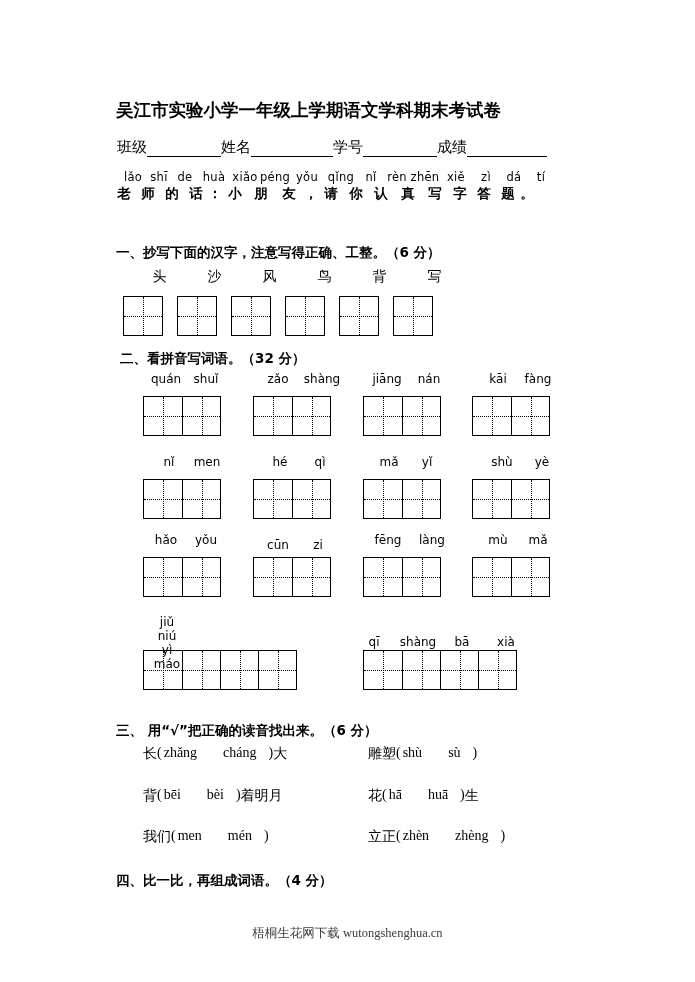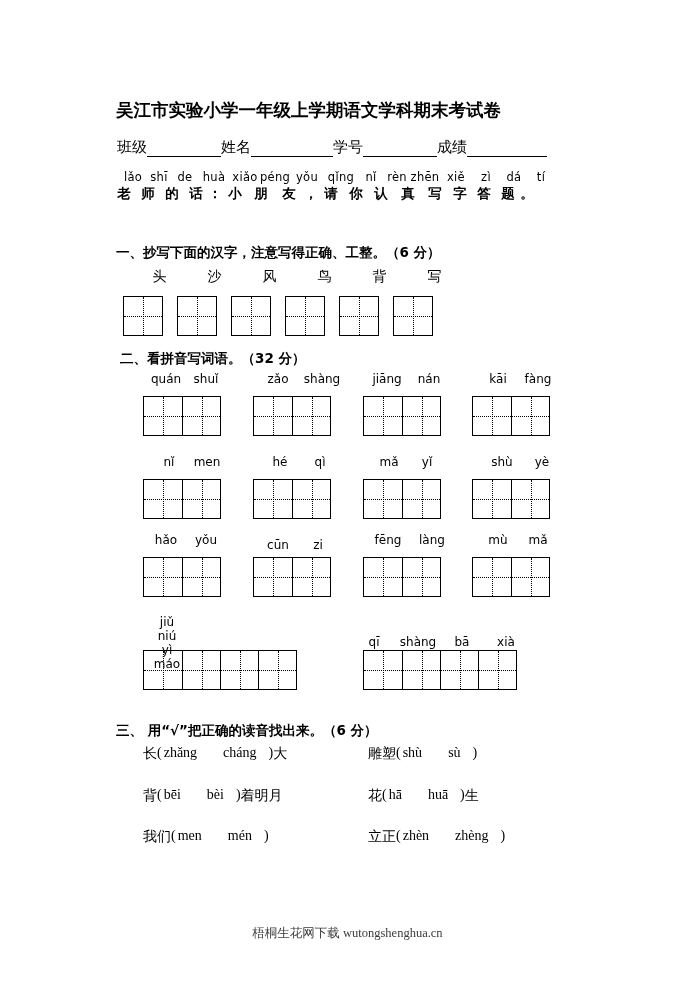--- a/index.html
+++ b/index.html
@@ -445,19 +445,20 @@
       </div>
       <div class="choice-line" style="left: 368px; top: 828px;">
         <span class="choice-item">立正</span>
         <span class="choice-item py">(</span>
         <span class="choice-item py" style="margin-left: 2px;">zhèn</span>
         <span class="choice-item py" style="margin-left: 26px;">zhèng</span>
         <span class="choice-item py" style="margin-left: 12px;">)</span>
       </div>
     </div>
 
+  <div class="sec-h" style="left:116px; top:872px;">四、比一比，再组成词语。（4 分）</div>
 
   <div class="footer">
     <span class="wm-cn">梧桐生花网下载</span>
     <span class="wm-en">wutongshenghua.cn</span>
   </div>
 
 </div>
 
 </body></html>

